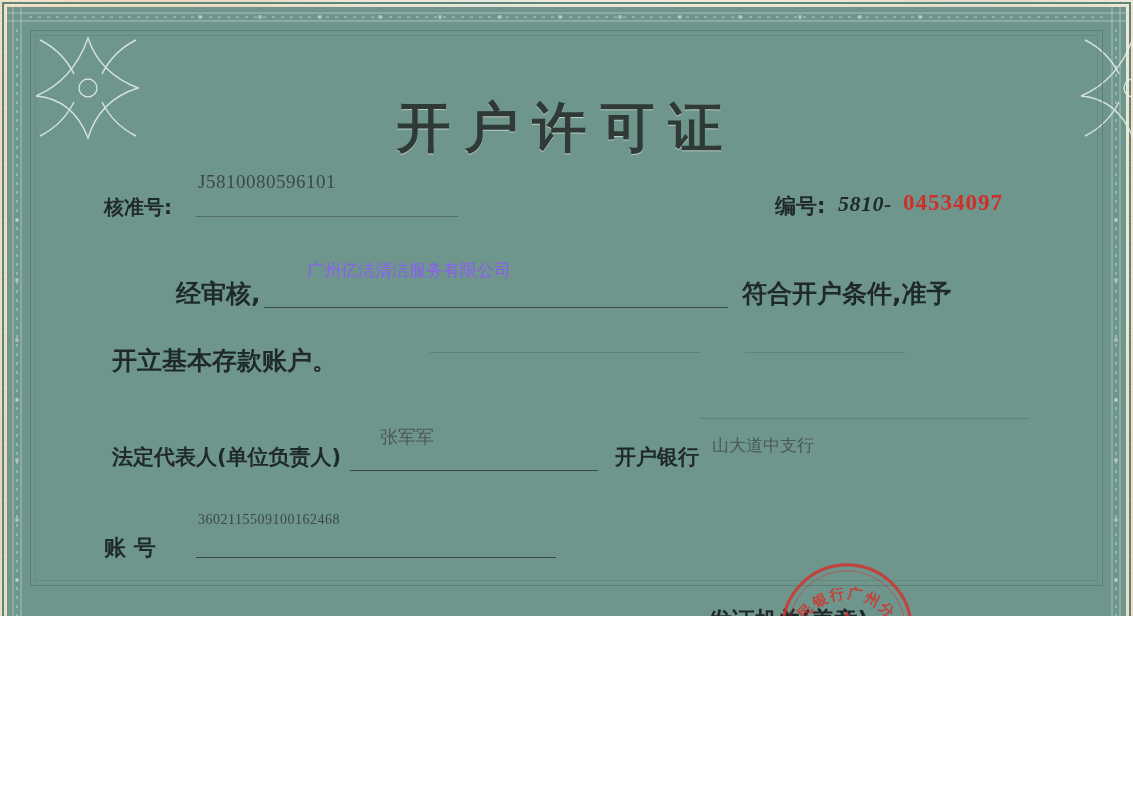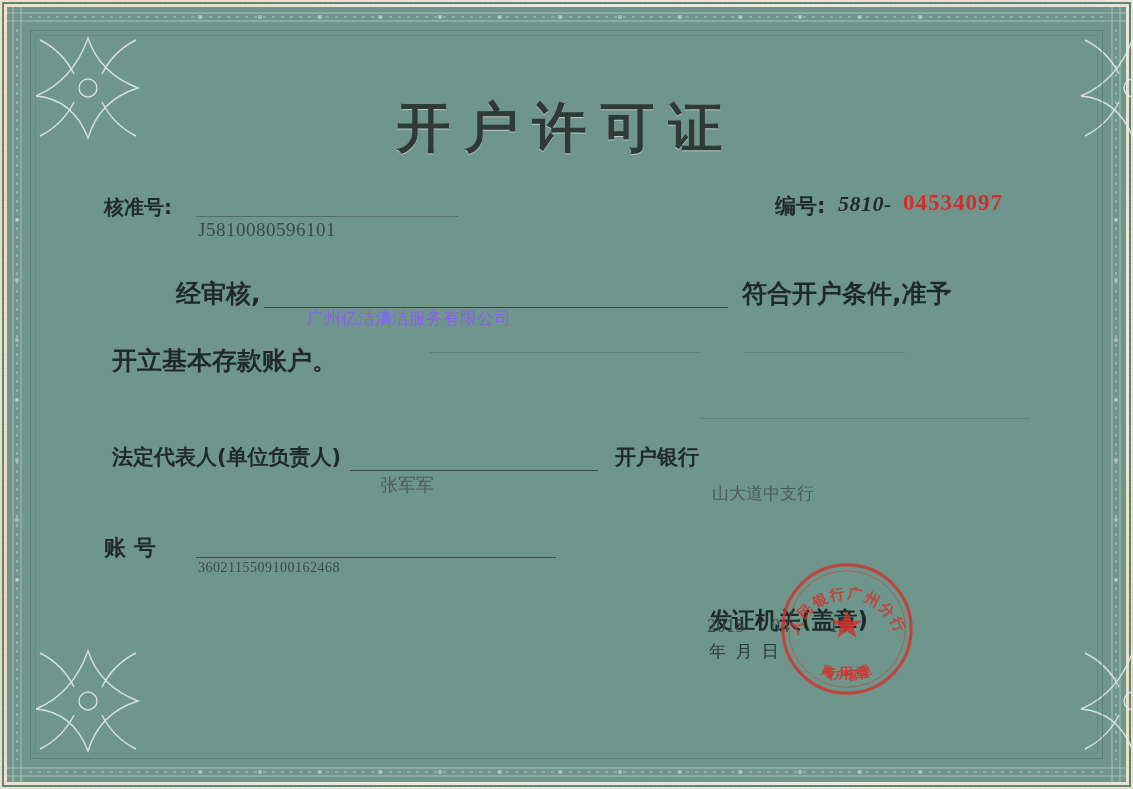--- a/index.html
+++ b/index.html
@@ -6,21 +6,21 @@
     margin: 0;
     padding: 0;
     background: #ffffff;
   }
   body {
     font-family: "Liberation Sans", sans-serif;
   }
   .page {
     position: relative;
     width: 1133px;
-    height: 789px;
+    height: 616px;
     overflow: hidden;
     background: #f2ead9;
   }
 
   
   .bg-base {
     position: absolute;
     inset: 0;
     background:
       radial-gradient(ellipse at 50% 42%, rgba(255,255,255,0.55) 0%, rgba(255,255,255,0.0) 55%),
@@ -117,21 +117,20 @@
     white-space: nowrap;
     font-size: 17px;
     color: #2a3632;
   }
   .hand {
     position: absolute;
     white-space: nowrap;
     font-size: 16px;
     color: #3a4a46;
     font-family: "DejaVu Sans", "Liberation Sans", sans-serif;
-    margin-top: 48px;
   }
   .mono {
     font-family: "Liberation Serif", "DejaVu Serif", serif;
     letter-spacing: .5px;
   }
   .rule {
     position: absolute;
     height: 0;
     border-bottom: 1px solid #3c4a46;
   }

